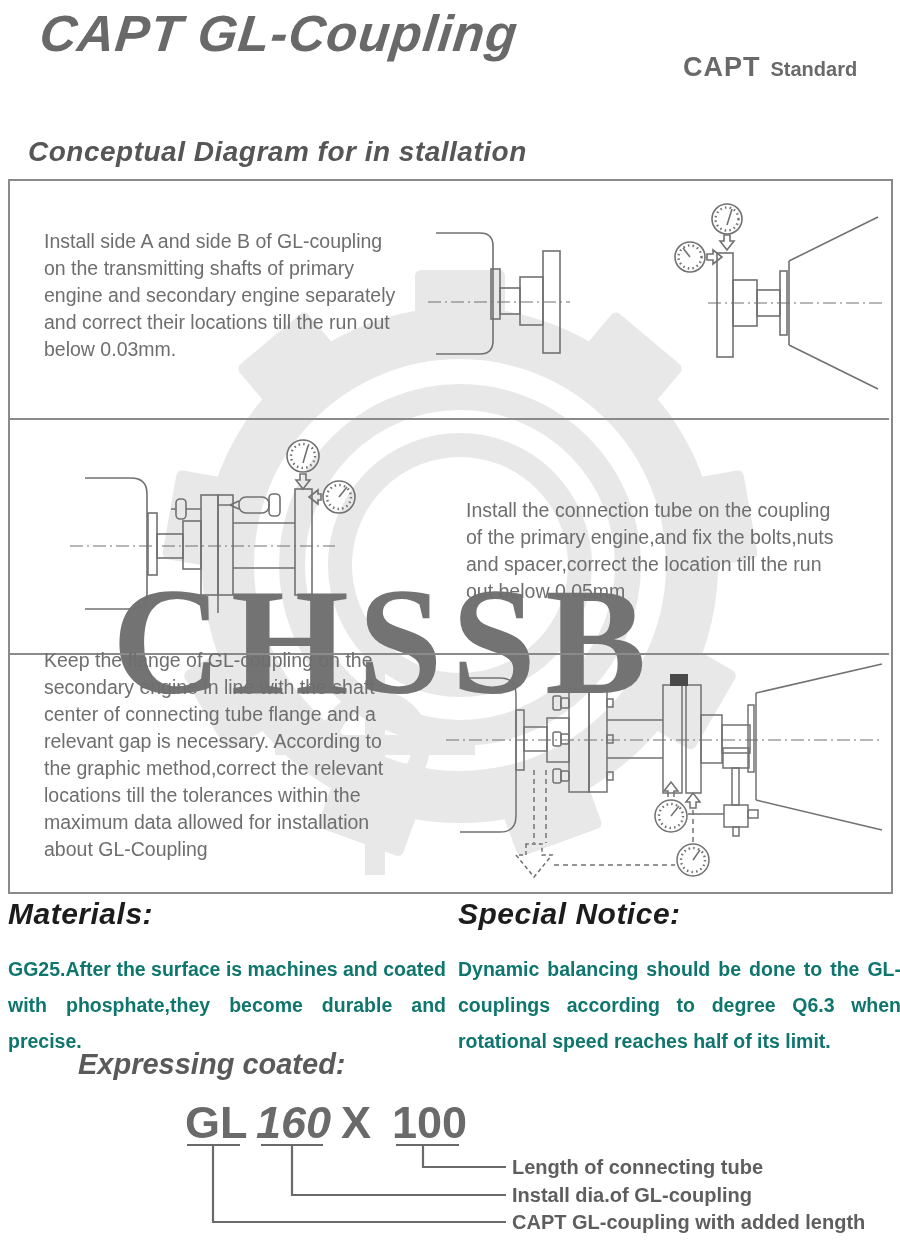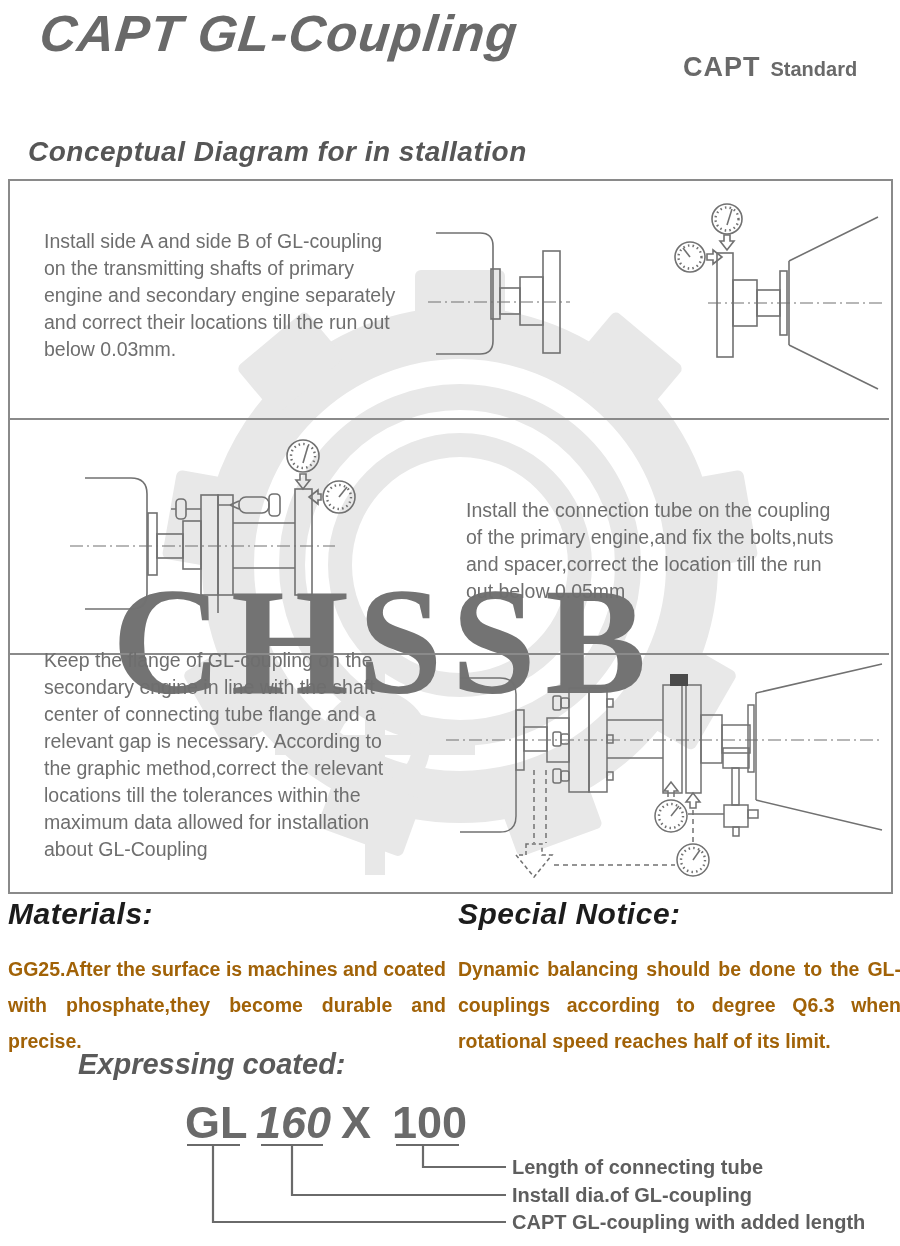--- a/index.html
+++ b/index.html
@@ -30,21 +30,21 @@
   .pt1{left:44px;top:228px;width:380px;}
   .pt2{left:466px;top:497px;width:430px;}
   .pt3{left:44px;top:647px;width:380px;}
 
   .drawing{z-index:1;}
 
   
   .black-head{font-size:30px;font-weight:800;font-style:italic;color:#1c1c1c;letter-spacing:.5px;white-space:nowrap;}
   .mat-head{left:8px;top:897px;}
   .sn-head{left:458px;top:897px;}
-  .black-body{font-size:19.5px;line-height:36px;font-weight:bold;color:#a16207;text-align:justify;}
+  .black-body{font-size:19.5px;line-height:36px;font-weight:bold;color:#0f766e;text-align:justify;}
   .mat-body{left:8px;top:951px;width:438px;}
   .sn-body{left:458px;top:951px;width:443px;}
 
   .expr-head{left:78px;top:1048px;font-size:29px;font-weight:800;font-style:italic;color:#5a5a5a;white-space:nowrap;}
   .code-token{top:1100px;font-size:45px;line-height:1;font-weight:800;color:#6a6a6a;z-index:2;}
   .ct-gl{left:185px;} .ct-160{left:256px;font-style:italic;} .ct-x{left:341px;} .ct-100{left:392px;}
   .expr-label{left:512px;font-size:20px;font-weight:bold;color:#5e5e5e;white-space:nowrap;z-index:2;}
   .el-0{top:1156px;} .el-1{top:1184px;} .el-2{top:1211px;}
 </style>
 </head>

